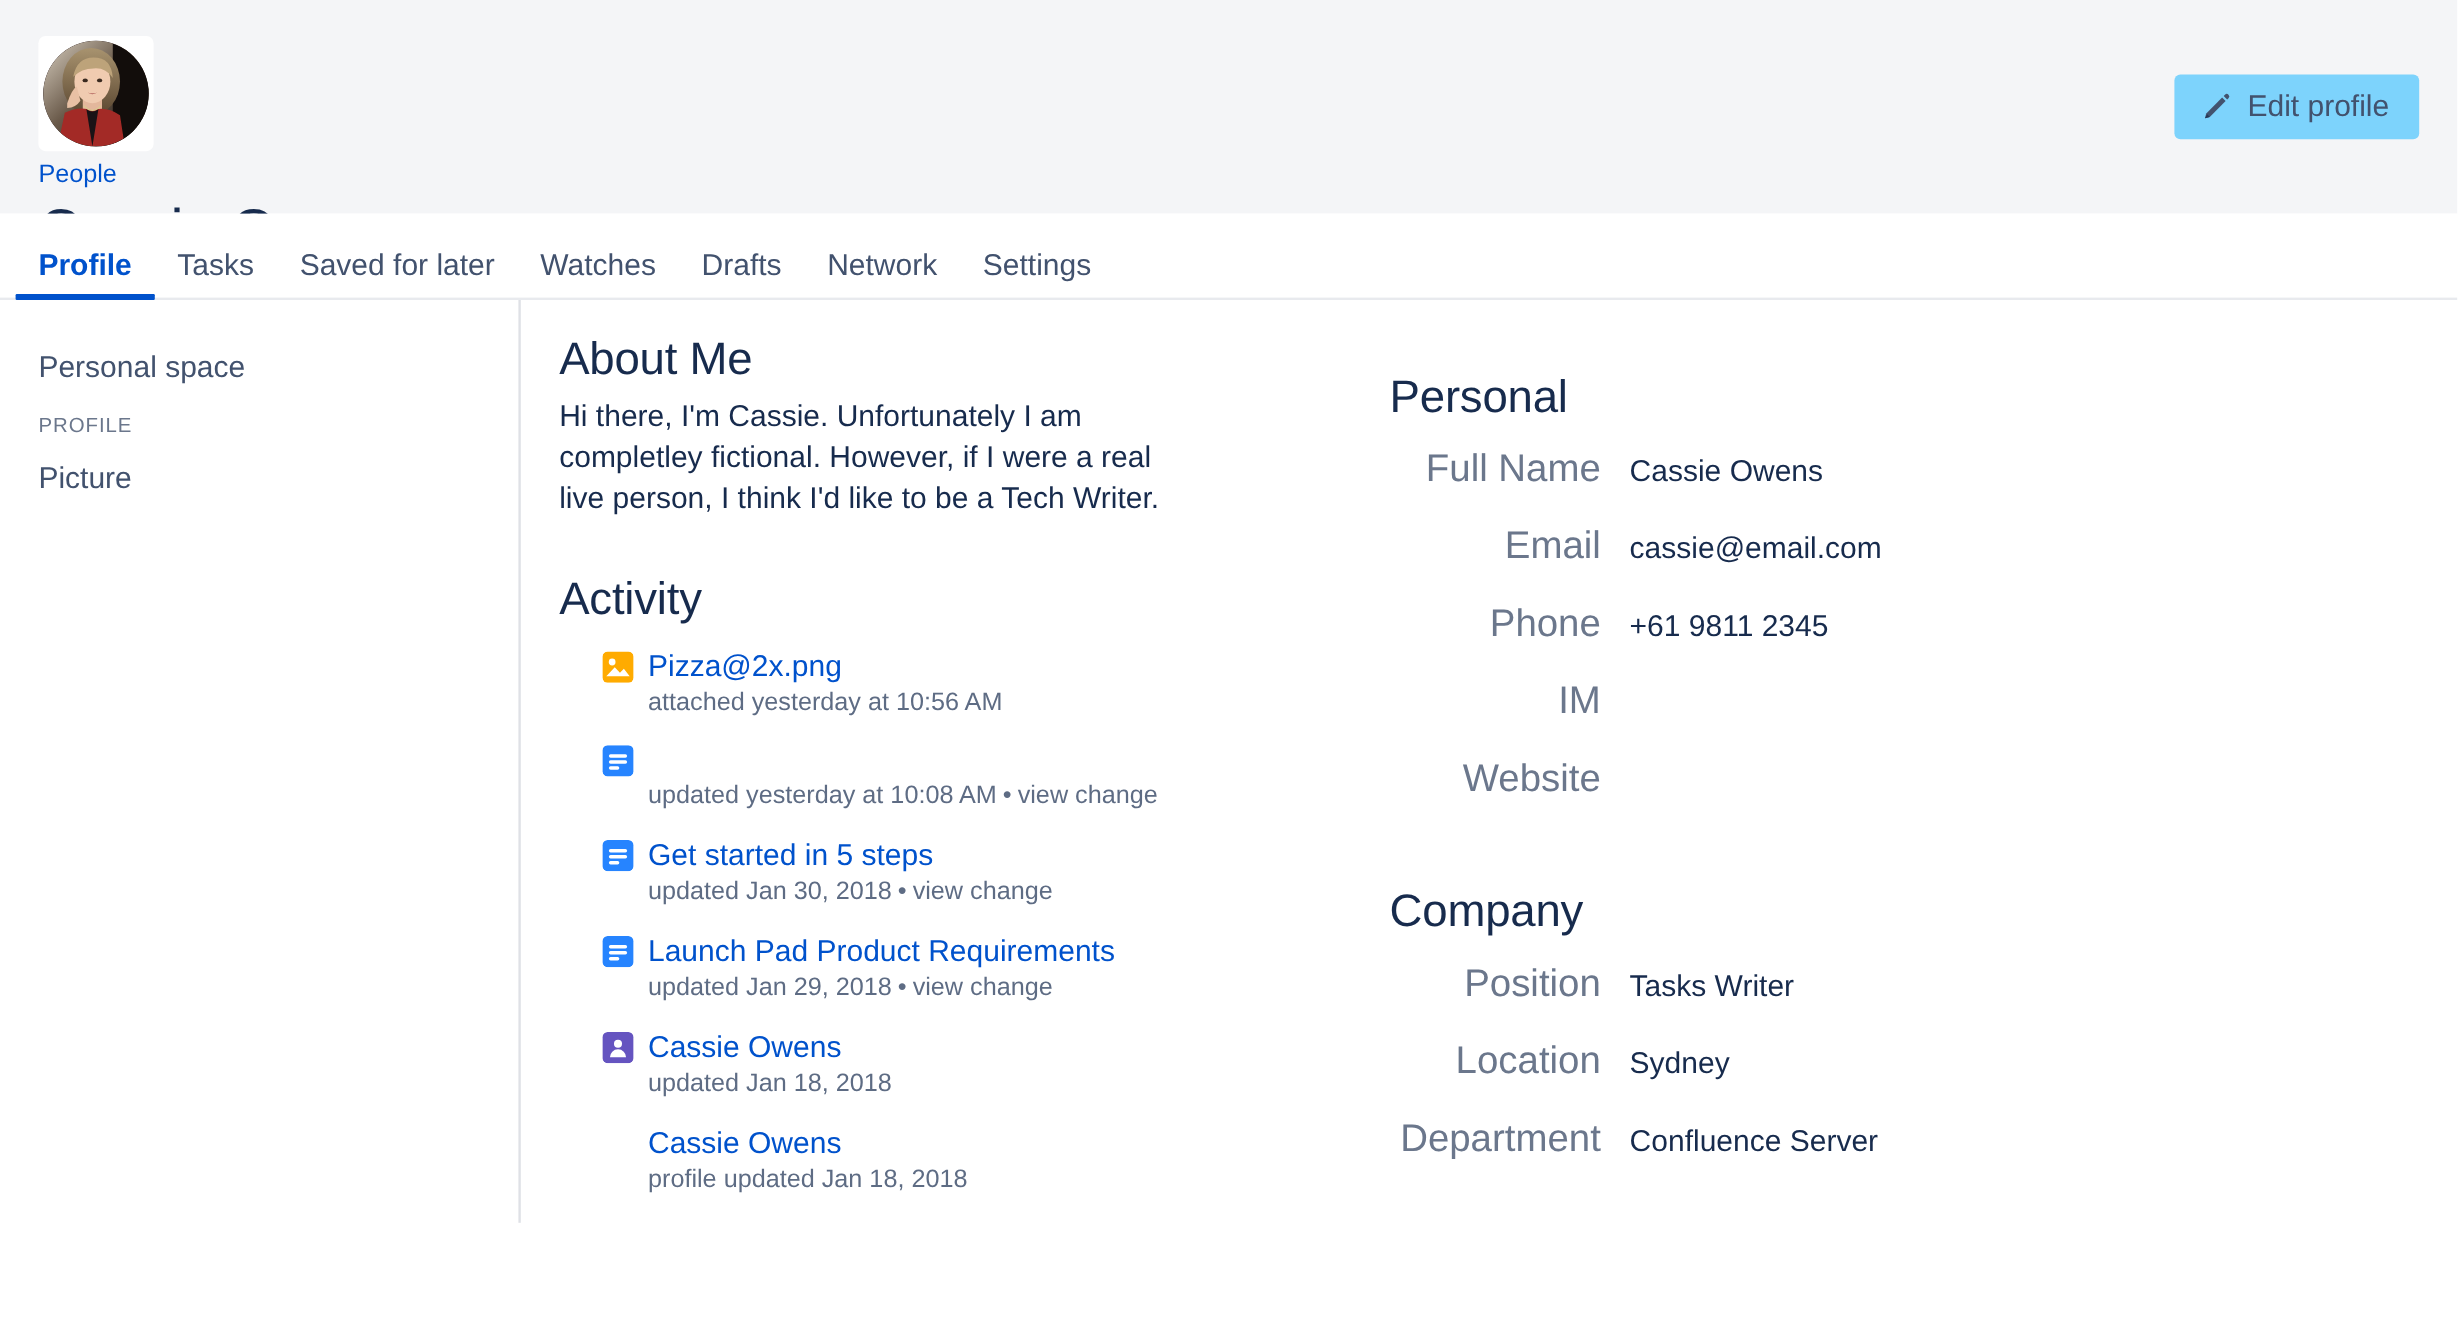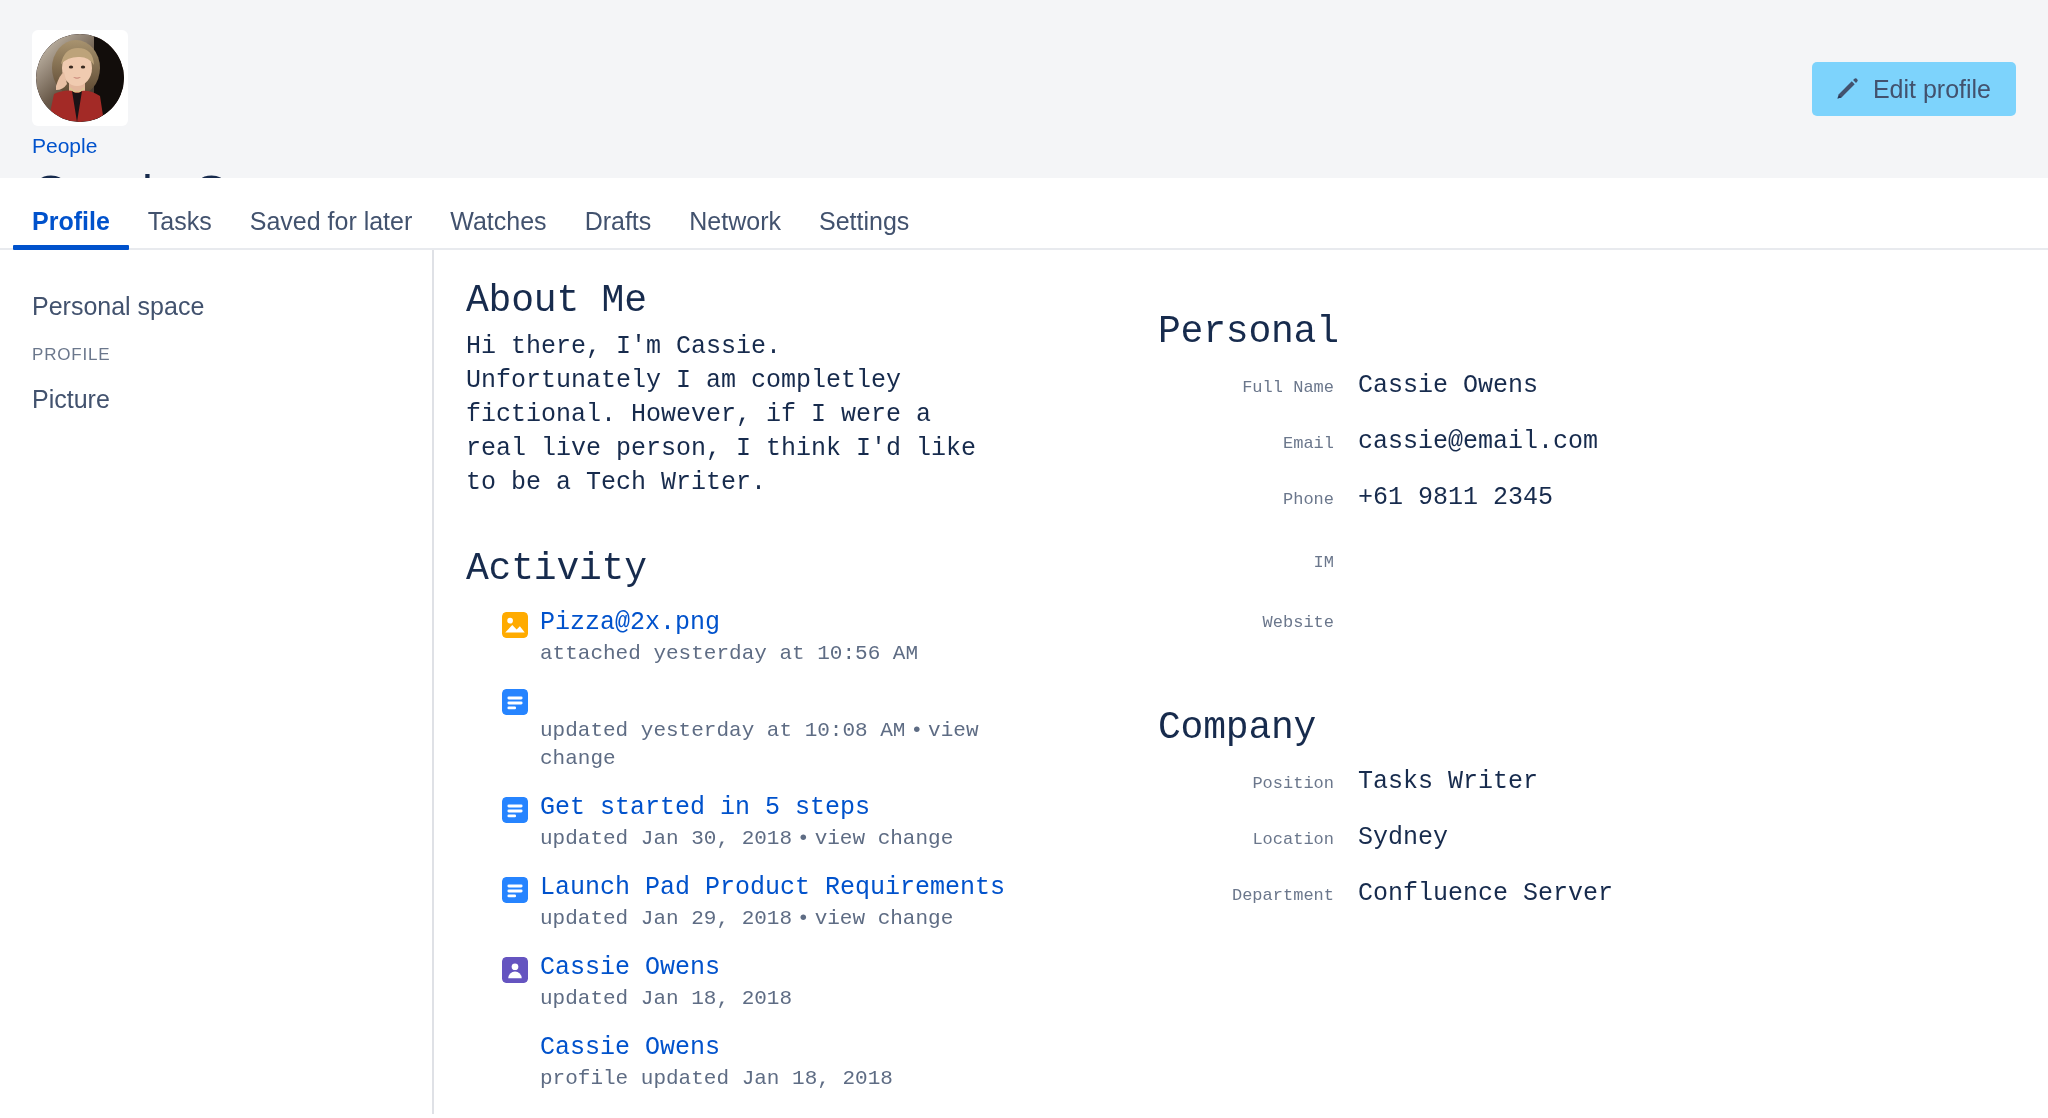--- a/index.html
+++ b/index.html
@@ -154,21 +154,20 @@
     align-self: stretch;
     min-height: 650px;
     flex: 0 0 2px;
   }
 
   .content {
     flex: 1;
     display: flex;
     padding-left: 32px;
     padding-top: 28px;
-    font-family: Liberation Mono, monospace;
   }
 
   
   .col-main { width: 600px; flex: 0 0 600px; }
   .section-title {
     font-size: 38px;
     font-weight: 500;
     color: #172b4d;
     letter-spacing: -0.2px;
     line-height: 1.2;
@@ -180,21 +179,21 @@
     color: #172b4d;
     margin: 0;
     max-width: 520px;
   }
   .activity-title { margin-top: 46px; margin-bottom: 18px; }
 
   .activity-list { padding-left: 36px; }
   .activity-item { margin-bottom: 22px; }
   .activity-row {
     display: flex;
-    align-items: flex-end;
+    align-items: center;
     gap: 12px;
     margin-bottom: 2px;
   }
   .act-icon {
     width: 26px; height: 26px;
     border-radius: 4px;
     flex: 0 0 26px;
     display:block;
   }
   .act-icon.spacer { background: transparent; }
@@ -231,21 +230,21 @@
   .details-title.second { margin-top: 72px; }
   .detail-row {
     display: flex;
     align-items: baseline;
     margin-bottom: 26px;
   }
   .detail-label {
     width: 200px;
     flex: 0 0 200px;
     text-align: right;
-    font-size: 17px;
+    font-size: 32px;
     color: #6b778c;
     padding-right: 24px;
     line-height: 1.2;
   }
   .detail-value {
     font-size: 25px;
     color: #172b4d;
     line-height: 1.2;
     min-height: 28px;
   }

